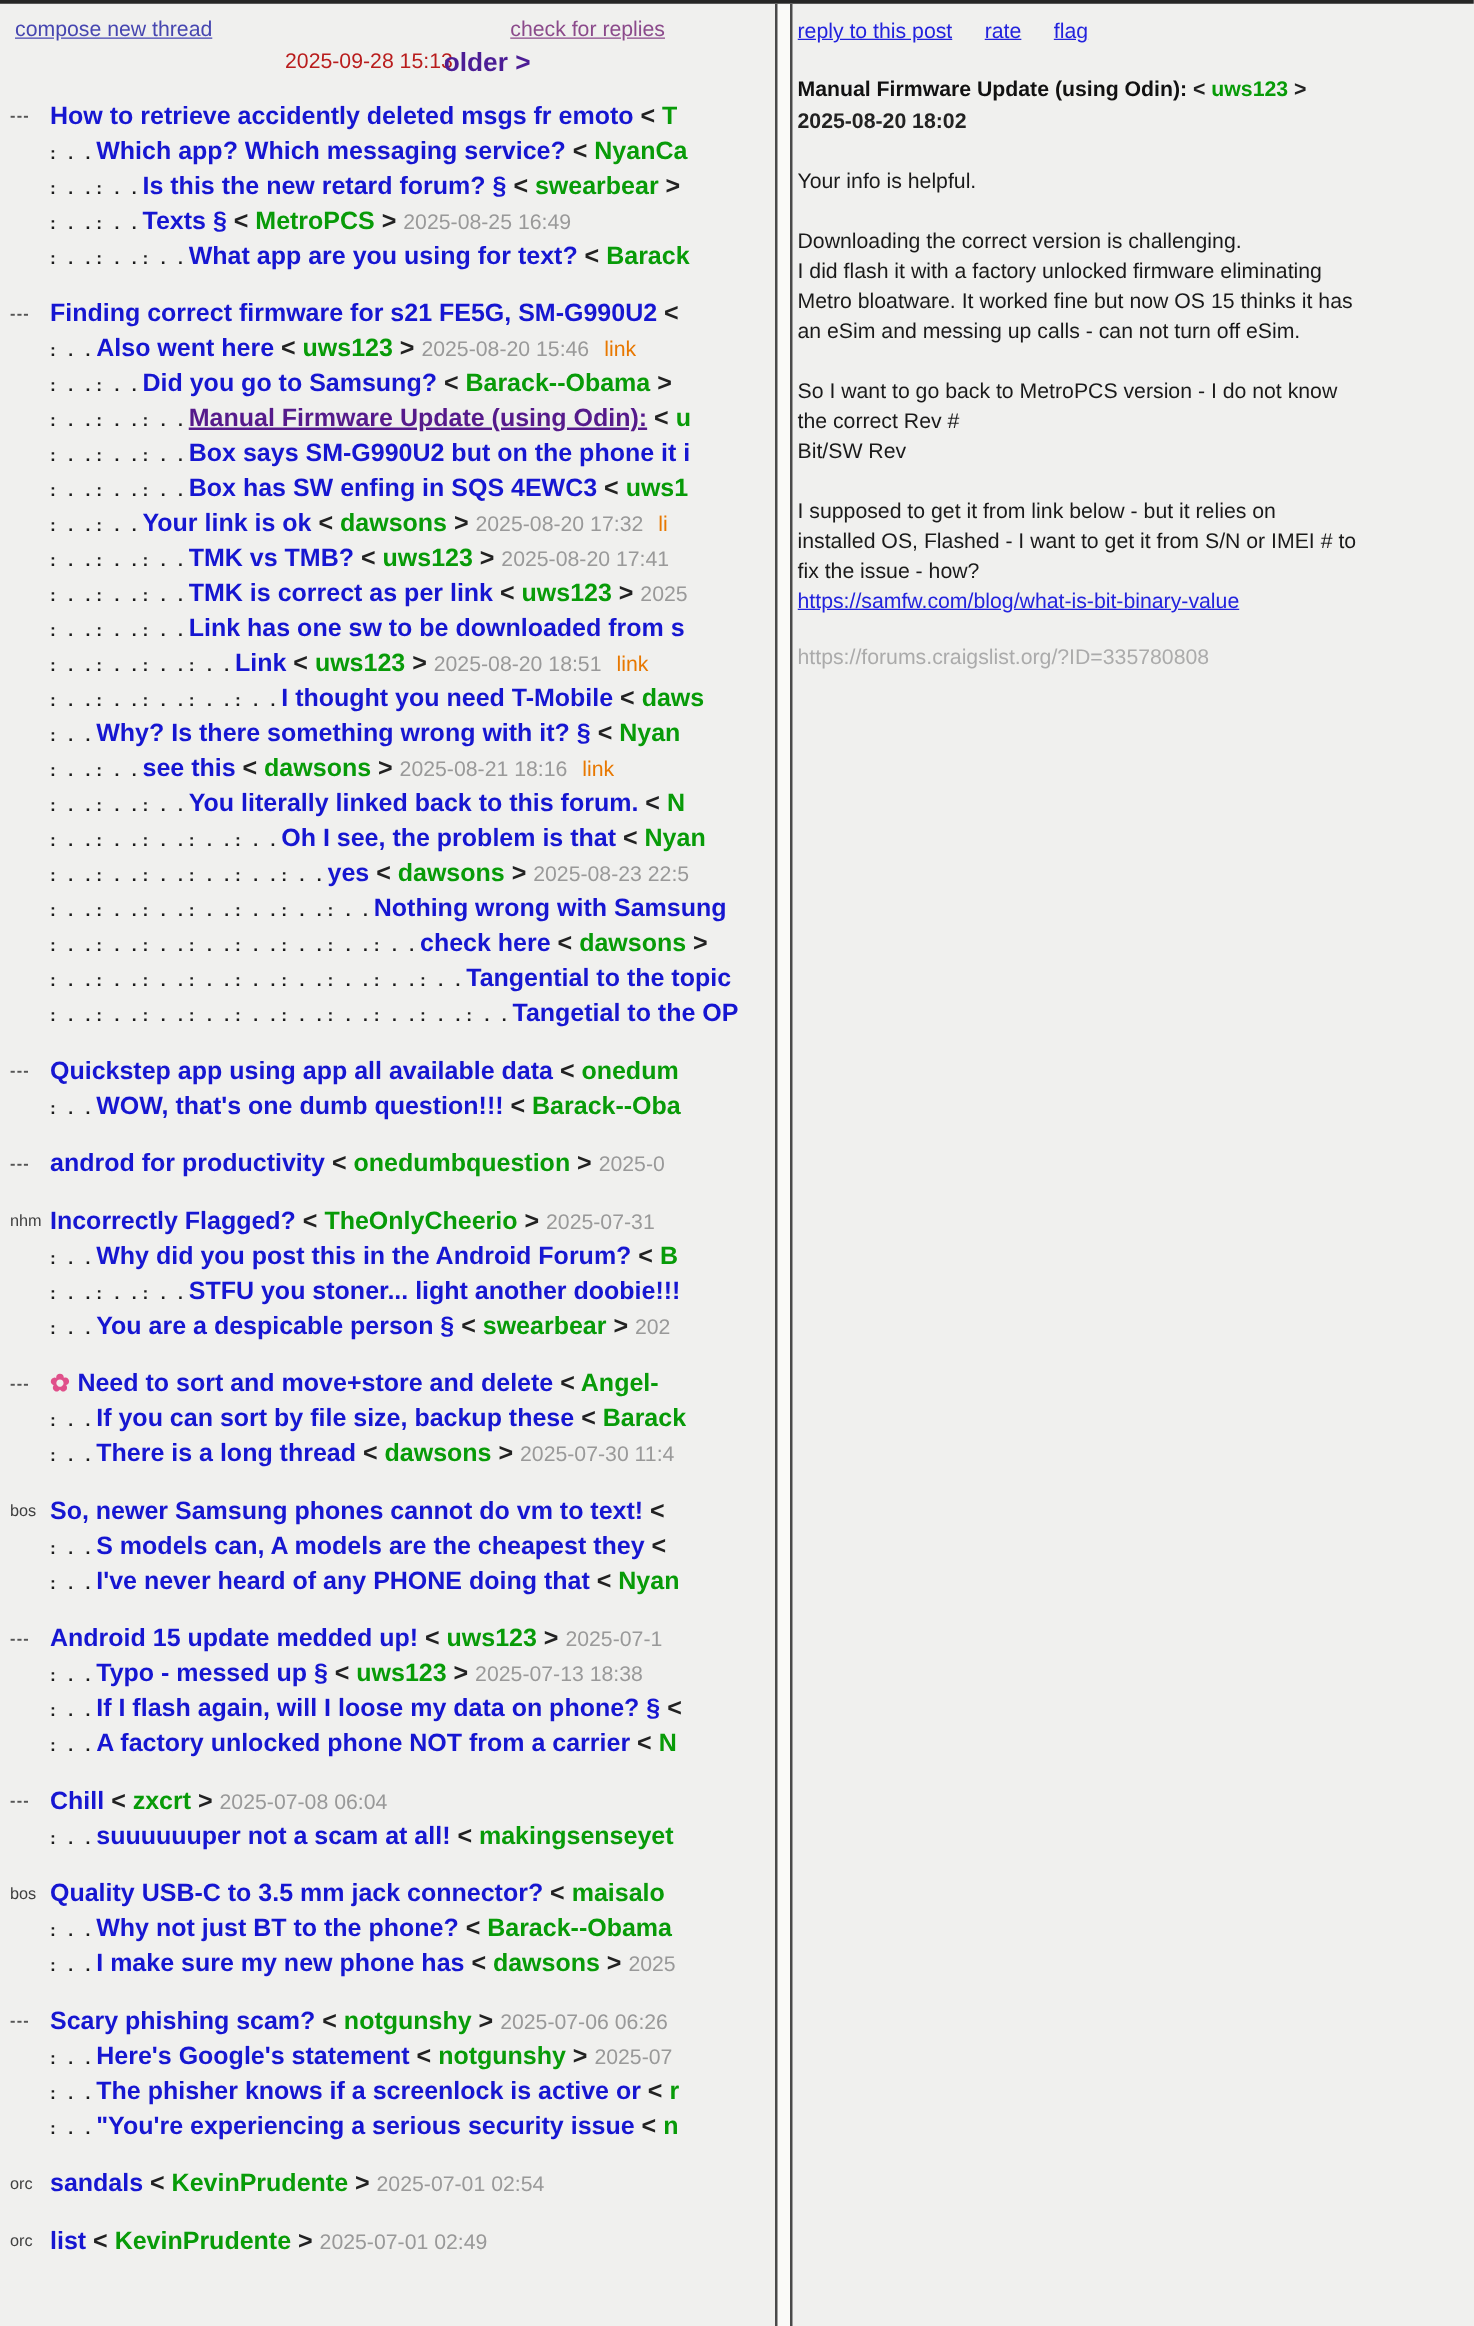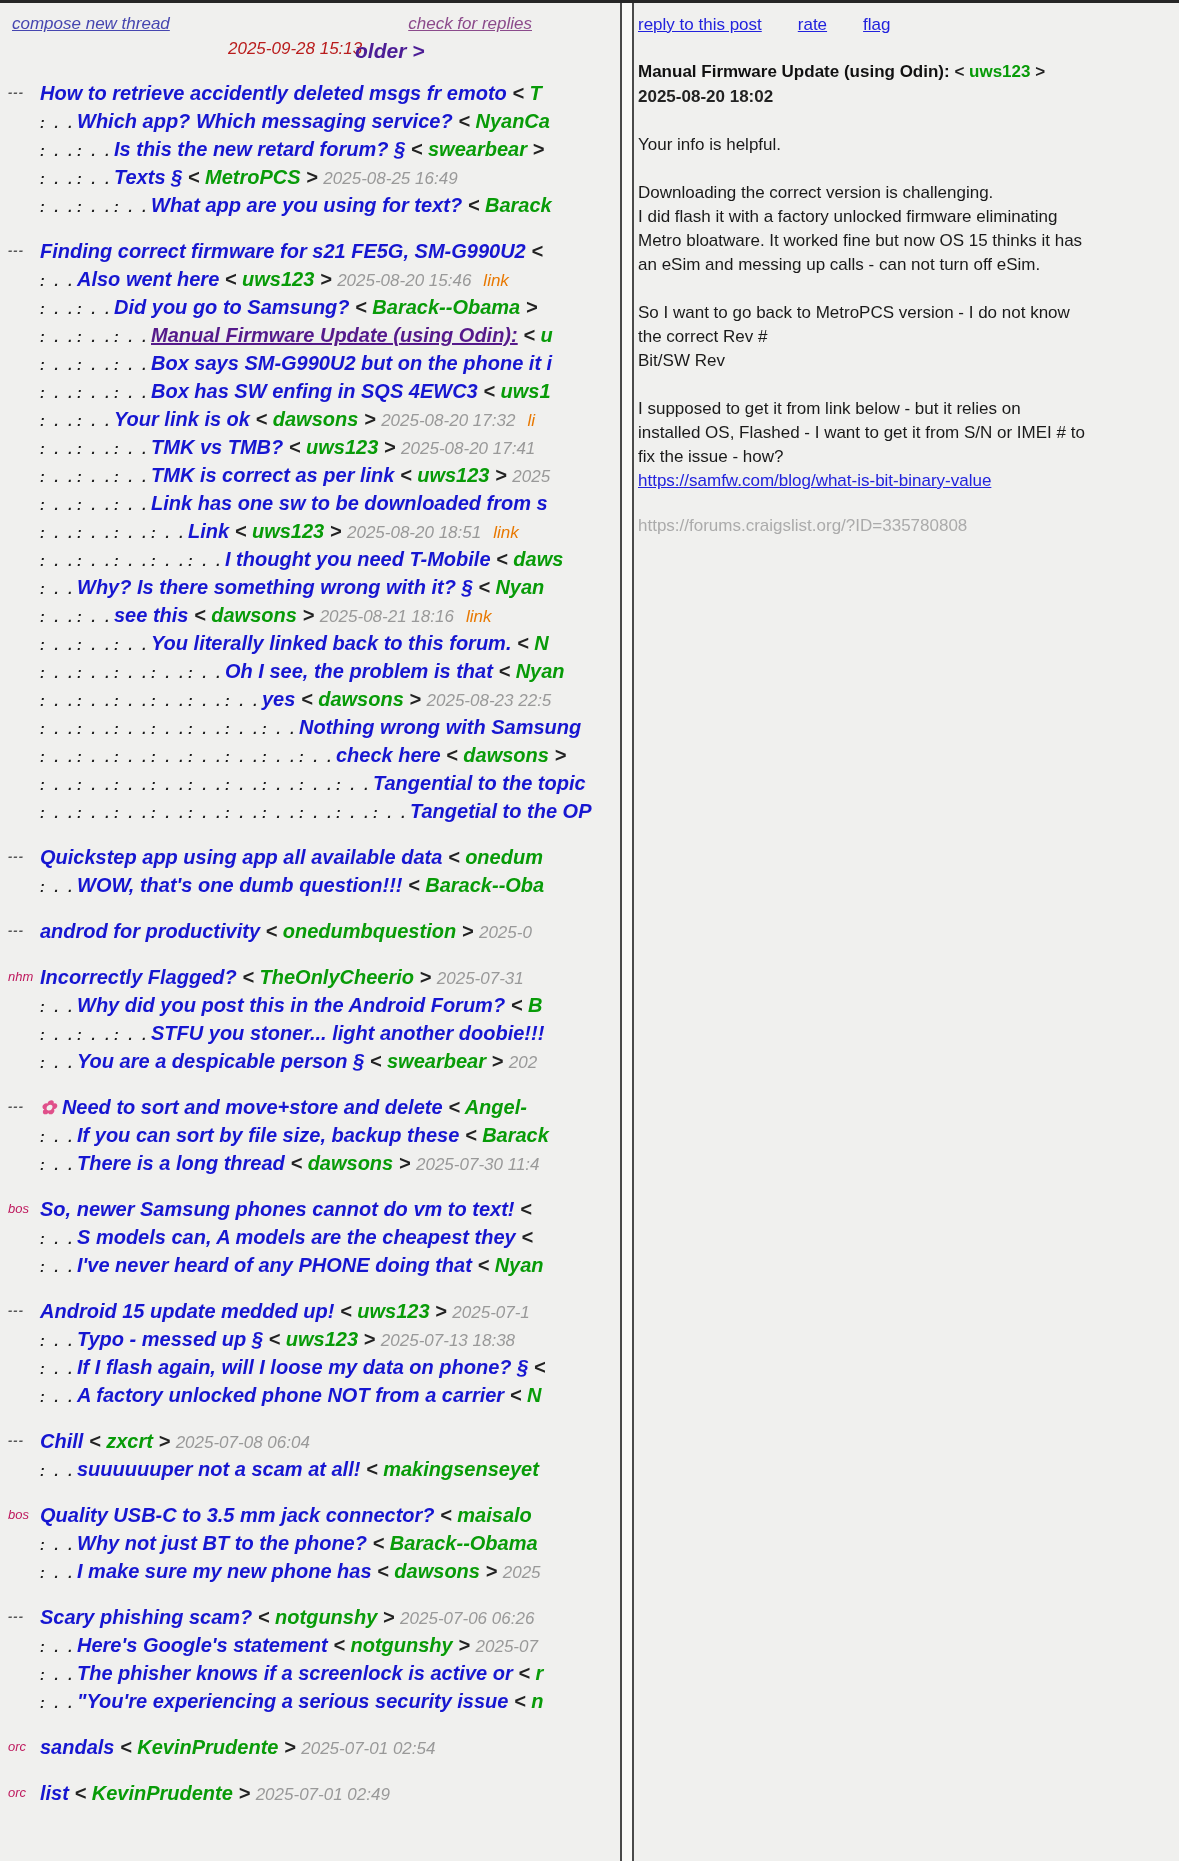--- a/index.html
+++ b/index.html
@@ -3,52 +3,52 @@
 <meta charset="utf-8">
 <style>
   html,body{margin:0;padding:0;}
   body{
     width:1179px;height:1861px;overflow:hidden;position:relative;
     background:#f0f0ee;
     font-family:"Liberation Sans", sans-serif;
     border-top:3px solid #262626;box-sizing:border-box;
   }
   
-  #left-pane{position:absolute;left:0;top:0;width:620px;height:1858px;overflow:hidden;font-style:italic;}
+  #left-pane{position:absolute;left:0;top:0;width:620px;height:1858px;overflow:hidden;}
   #lp-header{position:relative;height:56px;}
   .lp-link{font-size:17px;text-decoration:underline;cursor:pointer;}
   #compose{position:absolute;left:12px;top:11px;color:#4646b0;}
   #checkreplies{position:absolute;right:88px;top:11px;color:#8b4a8b;}
   #lp-date{position:absolute;left:228px;top:36px;color:#b91c1c;font-size:17px;}
   #older{position:absolute;left:355px;top:36px;color:#4c1d95;font-size:21px;font-weight:700;cursor:pointer;}
   #thread-list{position:relative;padding-top:2px;}
   .block{margin-top:18px;position:relative;}
   .row{
     position:relative;height:28px;line-height:28px;white-space:nowrap;overflow:hidden;
     padding-left:40px;font-size:20px;font-weight:700;
   }
-  .marker{position:absolute;left:8px;top:0;font-size:13px;font-weight:400;color:#be185d;}
+  .marker{position:absolute;left:8px;top:0;font-size:13px;font-weight:400;color:#404040;}
   .marker.dash{color:#555;font-weight:700;letter-spacing:1px;}
   .dotgrp{display:inline-block;width:37px;color:#1a1a1a;font-size:14px;font-weight:700;letter-spacing:3px;vertical-align:baseline;}
   .seg-t{color:#1616d1;cursor:pointer;}
   .seg-tv{color:#551a8b;text-decoration:underline;cursor:pointer;}
   .seg-b{color:#222;}
   .seg-a{color:#089b08;cursor:pointer;}
   .seg-d{color:#999;font-weight:400;font-size:17px;}
   .seg-l{color:#e87800;font-weight:400;font-size:17px;margin-left:12px;cursor:pointer;}
   .flower{color:#e0508a;font-size:19px;margin-right:6px;}
   
   #divider{
     position:absolute;left:620px;top:0;width:10px;height:1861px;
     background:#fafaf8;border-left:2px solid #4a4a4a;border-right:2px solid #4a4a4a;
     cursor:col-resize;
   }
   
   #right-pane{position:absolute;left:638px;top:0;width:530px;height:1858px;overflow:hidden;padding-top:12px;}
-  #actions{display:flex;gap:36px;font-size:17px;}
+  #actions{display:flex;gap:26px;font-size:17px;}
   #actions span{color:#2222dd;text-decoration:underline;cursor:pointer;}
   #post-head{margin-top:24px;font-size:17px;font-weight:700;color:#111;line-height:25px;}
   #post-head .seg-a{font-size:17px;}
   #post-date{font-size:17px;color:#222;line-height:25px;}
   .para{margin-top:24px;}
   .para div{font-size:17px;color:#1a1a1a;line-height:24px;}
   #post-link{font-size:17px;color:#2222dd;text-decoration:underline;line-height:24px;cursor:pointer;}
   #footer-url{margin-top:21px;font-size:17px;color:#ababab;line-height:24px;}
 </style>
 </head>

